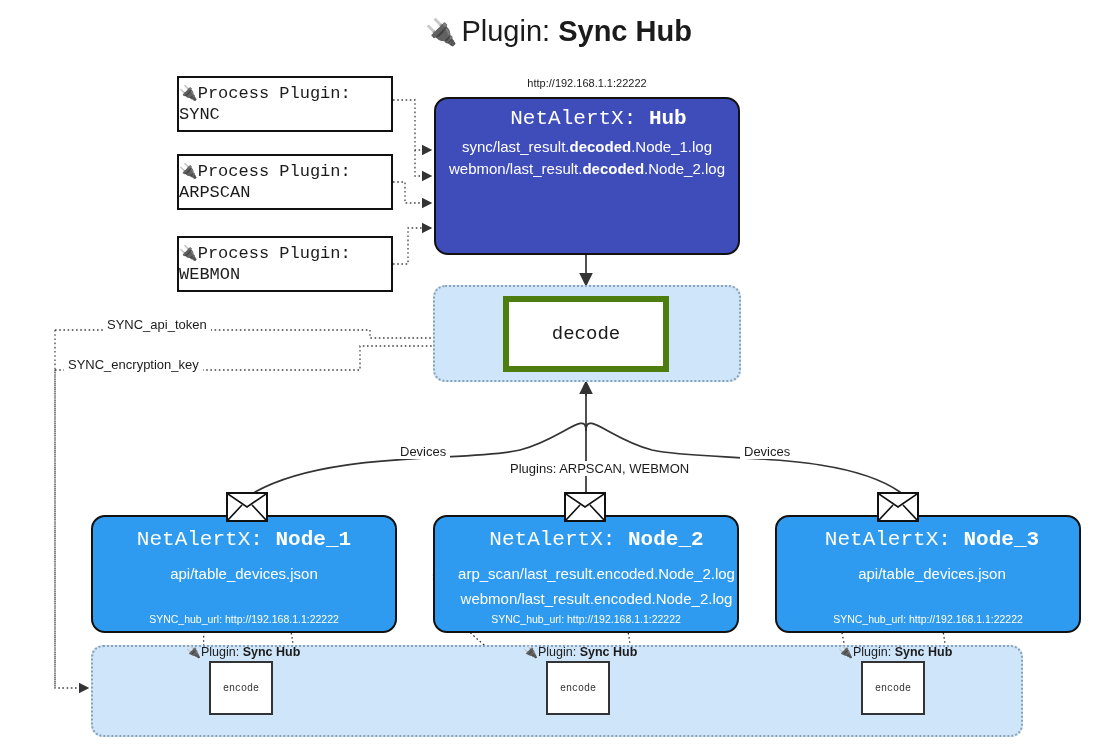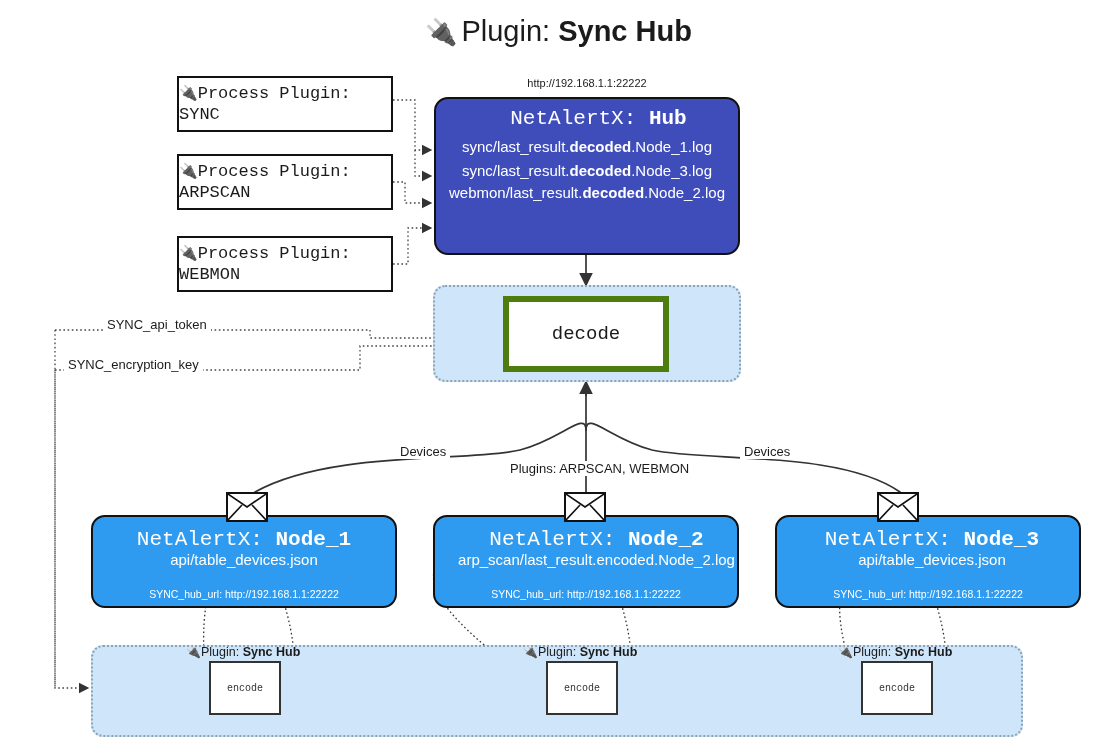--- a/index.html
+++ b/index.html
@@ -50,44 +50,44 @@
 
   
   .wlabel{position:absolute;font-size:13px;background:#fff;padding:0 4px;white-space:nowrap;}
   #lbl-api-token{left:103px;top:317px;}
   #lbl-enc-key{left:64px;top:357px;}
   #lbl-dev-left{left:396px;top:444px;}
   #lbl-dev-right{left:740px;top:444px;}
   #lbl-plugins{left:506px;top:461px;}
 
   
-  .node{position:absolute;width:306px;height:93px;background:#2e9bf0;
+  .node{position:absolute;width:306px;height:118px;background:#2e9bf0;
         border:2px solid #111;border-radius:14px;box-sizing:border-box;color:#fff;}
   .node .n-title{text-align:center;margin-top:11px;font-size:21px;
         font-family:"Liberation Mono","DejaVu Sans Mono",monospace;white-space:nowrap;}
   .node .n-title b{font-weight:bold;}
-  .node .n-line{text-align:center;font-size:15px;white-space:nowrap;}
+  .node .n-line{text-align:center;font-size:15px;margin-top:14px;white-space:nowrap;}
   .node .n-line.second{margin-top:8px;}
   .node .n-foot{position:absolute;left:0;bottom:6px;width:100%;text-align:center;
         font-size:10.5px;white-space:nowrap;}
   #node-1{left:91px;top:515px;}
   #node-2{left:433px;top:515px;padding-left:21px;}
   #node-3{left:775px;top:515px;padding-left:8px;}
 
   .envelope{position:absolute;width:42px;height:30px;background:#fff;border:2px solid #111;
             box-sizing:border-box;}
   .envelope svg{position:absolute;left:0;top:0;}
   #env-1{left:226px;top:492px;}
   #env-2{left:564px;top:492px;}
   #env-3{left:877px;top:492px;}
 
   
   .band{position:absolute;left:91px;top:645px;width:932px;height:92px;
         background:#cfe6fa;border:2px dotted #8aa3b8;border-radius:12px;box-sizing:border-box;}
-  .enc-box{position:absolute;width:72px;height:54px;background:#fff;border:2px solid #333;
+  .enc-box{position:absolute;width:64px;height:54px;background:#fff;border:2px solid #333;
            box-sizing:border-box;display:flex;align-items:center;justify-content:center;
            font-family:"Liberation Mono","DejaVu Sans Mono",monospace;font-size:10px;color:#333;}
   #enc-1{left:209px;top:661px;}
   #enc-2{left:546px;top:661px;}
   #enc-3{left:861px;top:661px;}
   .enc-cap{position:absolute;font-size:12.5px;white-space:nowrap;}
   .enc-cap b{font-weight:bold;}
   .enc-cap .plug{font-size:12px;}
   #cap-1{left:186px;top:645px;}
   #cap-2{left:523px;top:645px;}
@@ -168,23 +168,20 @@
   </div>
 
   <div class="hub">
     <div class="hub-title">
       <span>NetAlertX:</span>
       <b>Hub</b>
     </div>
     <div class="logline">
       <span>sync/last_result.</span><b>decoded</b><span>.Node_1.log</span>
     </div>
-    <div class="logline">
-      <span>sync/last_result.</span><b>decoded</b><span>.Node_3.log</span>
-    </div>
     <div class="logline tight">
       <span>webmon/last_result.</span><b>decoded</b><span>.Node_2.log</span>
     </div>
   </div>
 
   <div class="decode-wrap"></div>
   <div class="decode-box">decode</div>
 
   <div class="wlabel" id="lbl-api-token">SYNC_api_token</div>
   <div class="wlabel" id="lbl-enc-key">SYNC_encryption_key</div>
@@ -199,20 +196,21 @@
     </div>
     <div class="n-line">api/table_devices.json</div>
     <div class="n-foot">SYNC_hub_url: http://192.168.1.1:22222</div>
   </div>
   <div class="node" id="node-2">
     <div class="n-title">
       <span>NetAlertX:</span>
       <b>Node_2</b>
     </div>
     <div class="n-line">arp_scan/last_result.encoded.Node_2.log</div>
+    <div class="n-line second">webmon/last_result.encoded.Node_2.log</div>
     <div class="n-foot">SYNC_hub_url: http://192.168.1.1:22222</div>
   </div>
   <div class="node" id="node-3">
     <div class="n-title">
       <span>NetAlertX:</span>
       <b>Node_3</b>
     </div>
     <div class="n-line">api/table_devices.json</div>
     <div class="n-foot">SYNC_hub_url: http://192.168.1.1:22222</div>
   </div>

